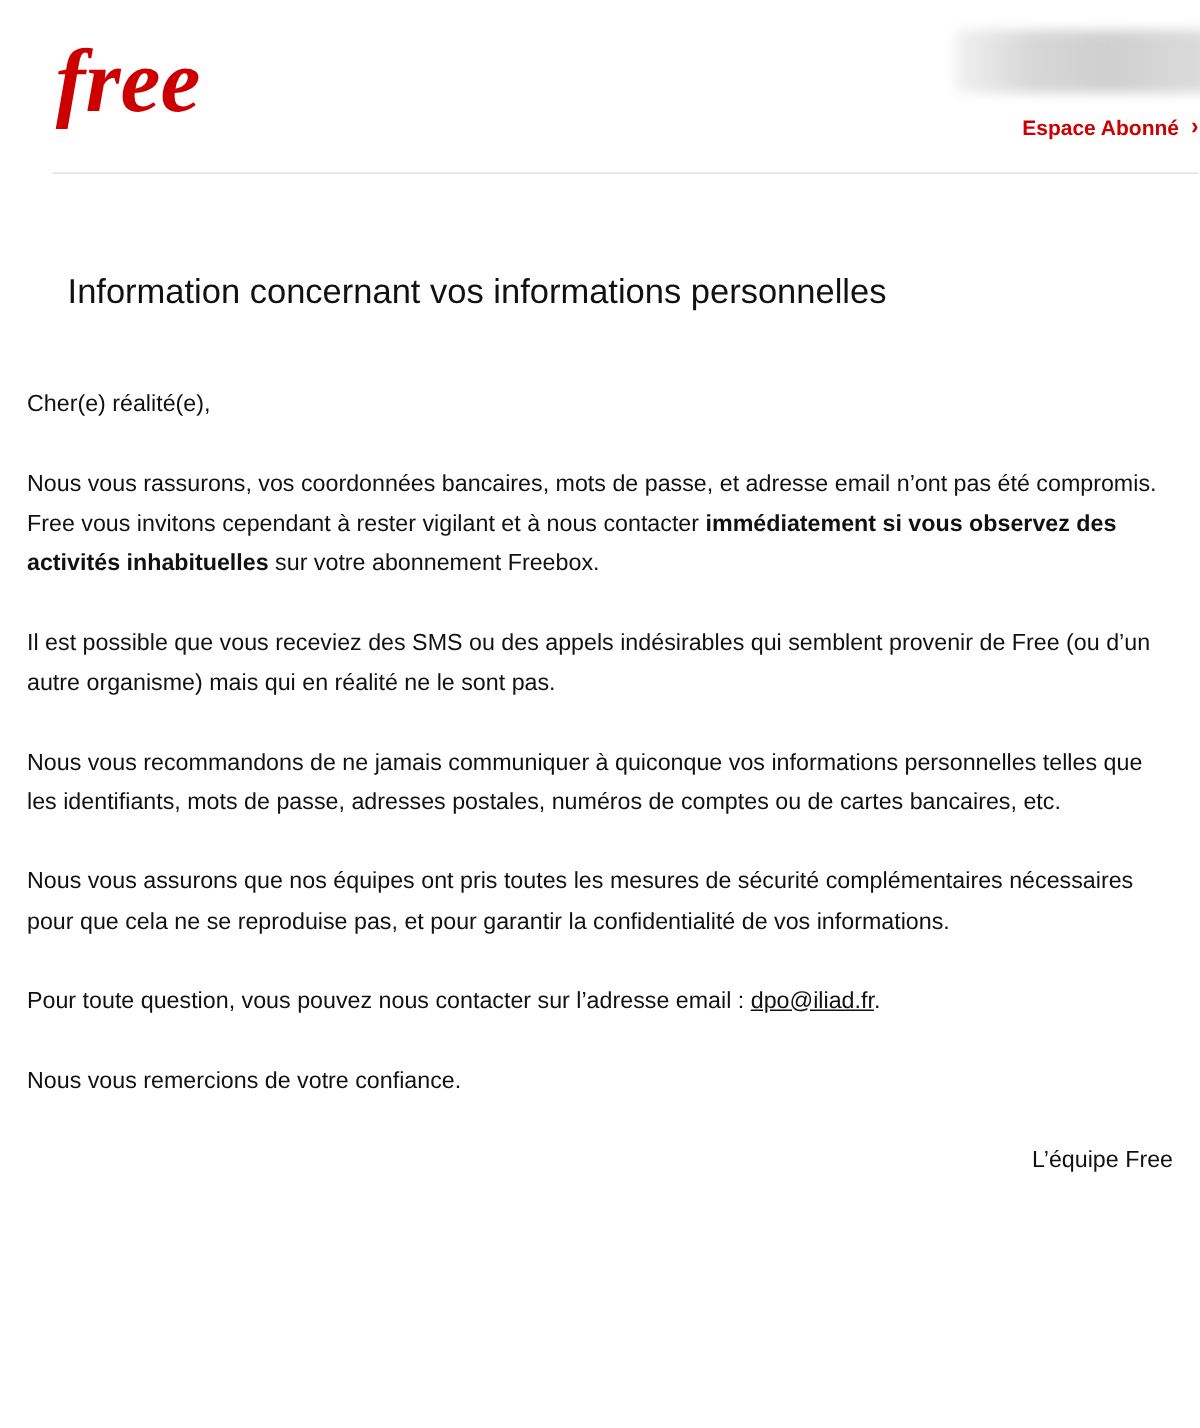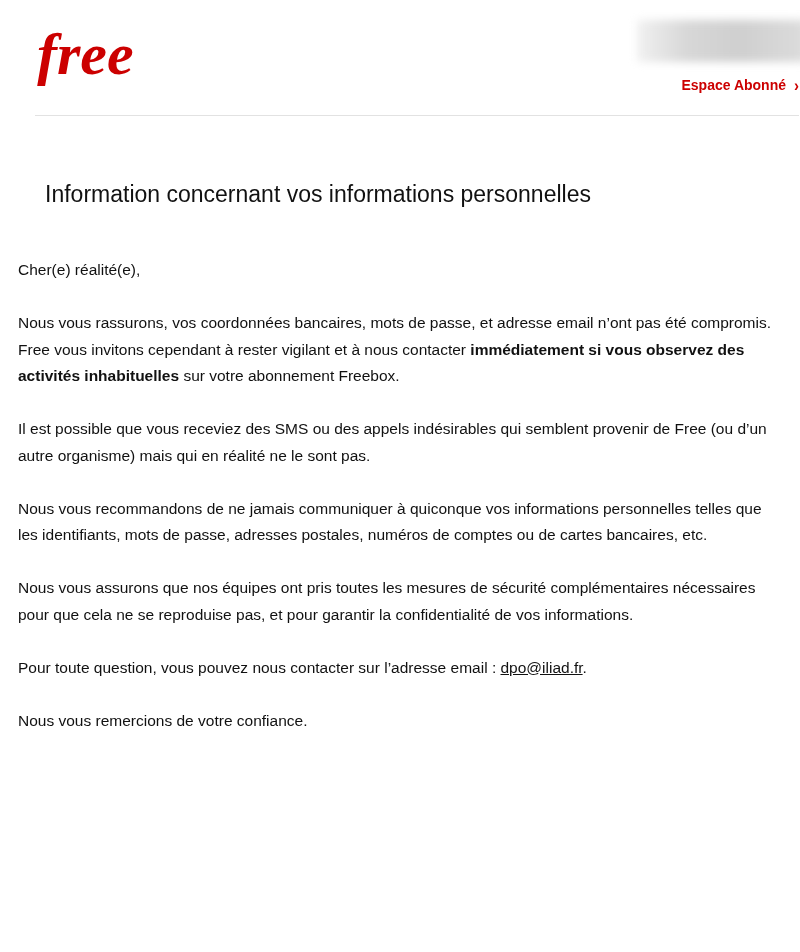--- a/index.html
+++ b/index.html
@@ -40,13 +40,14 @@
 <h1 class="title">Information concernant vos informations personnelles</h1>
 
 <div class="content">
   <p>Cher(e) réalité(e),</p>
   <p><span>Nous vous rassurons, vos coordonnées bancaires, mots de passe, et adresse email n’ont pas été compromis. Free vous invitons cependant à rester vigilant et à nous contacter </span><b>immédiatement si vous observez des activités inhabituelles</b><span> sur votre abonnement Freebox.</span></p>
   <p>Il est possible que vous receviez des SMS ou des appels indésirables qui semblent provenir de Free (ou d’un autre organisme) mais qui en réalité ne le sont pas.</p>
   <p>Nous vous recommandons de ne jamais communiquer à quiconque vos informations personnelles telles que les identifiants, mots de passe, adresses postales, numéros de comptes ou de cartes bancaires, etc.</p>
   <p>Nous vous assurons que nos équipes ont pris toutes les mesures de sécurité complémentaires nécessaires pour que cela ne se reproduise pas, et pour garantir la confidentialité de vos informations.</p>
   <p><span>Pour toute question, vous pouvez nous contacter sur l’adresse email : </span><a href="mailto:dpo@iliad.fr">dpo@iliad.fr</a><span>.</span></p>
   <p>Nous vous remercions de votre confiance.</p>
+  <p class="signature">L’équipe Free</p>
 </div>
 
 </body></html>

